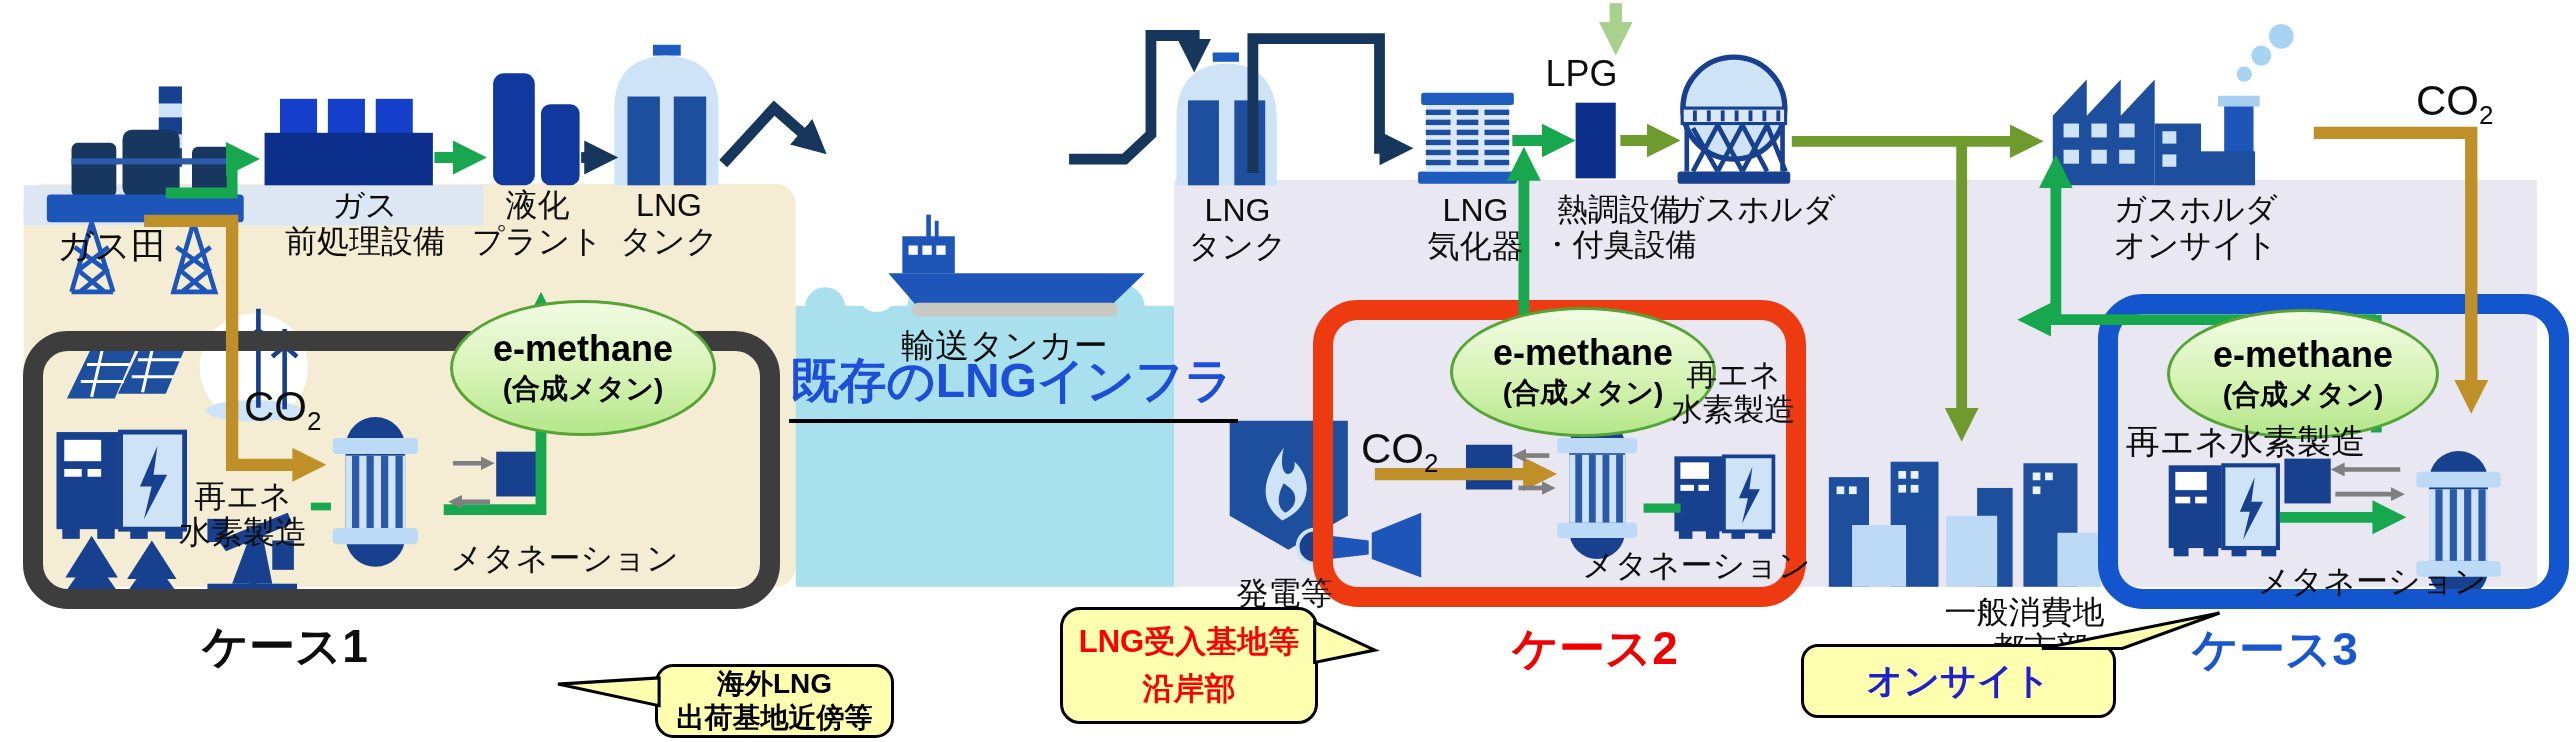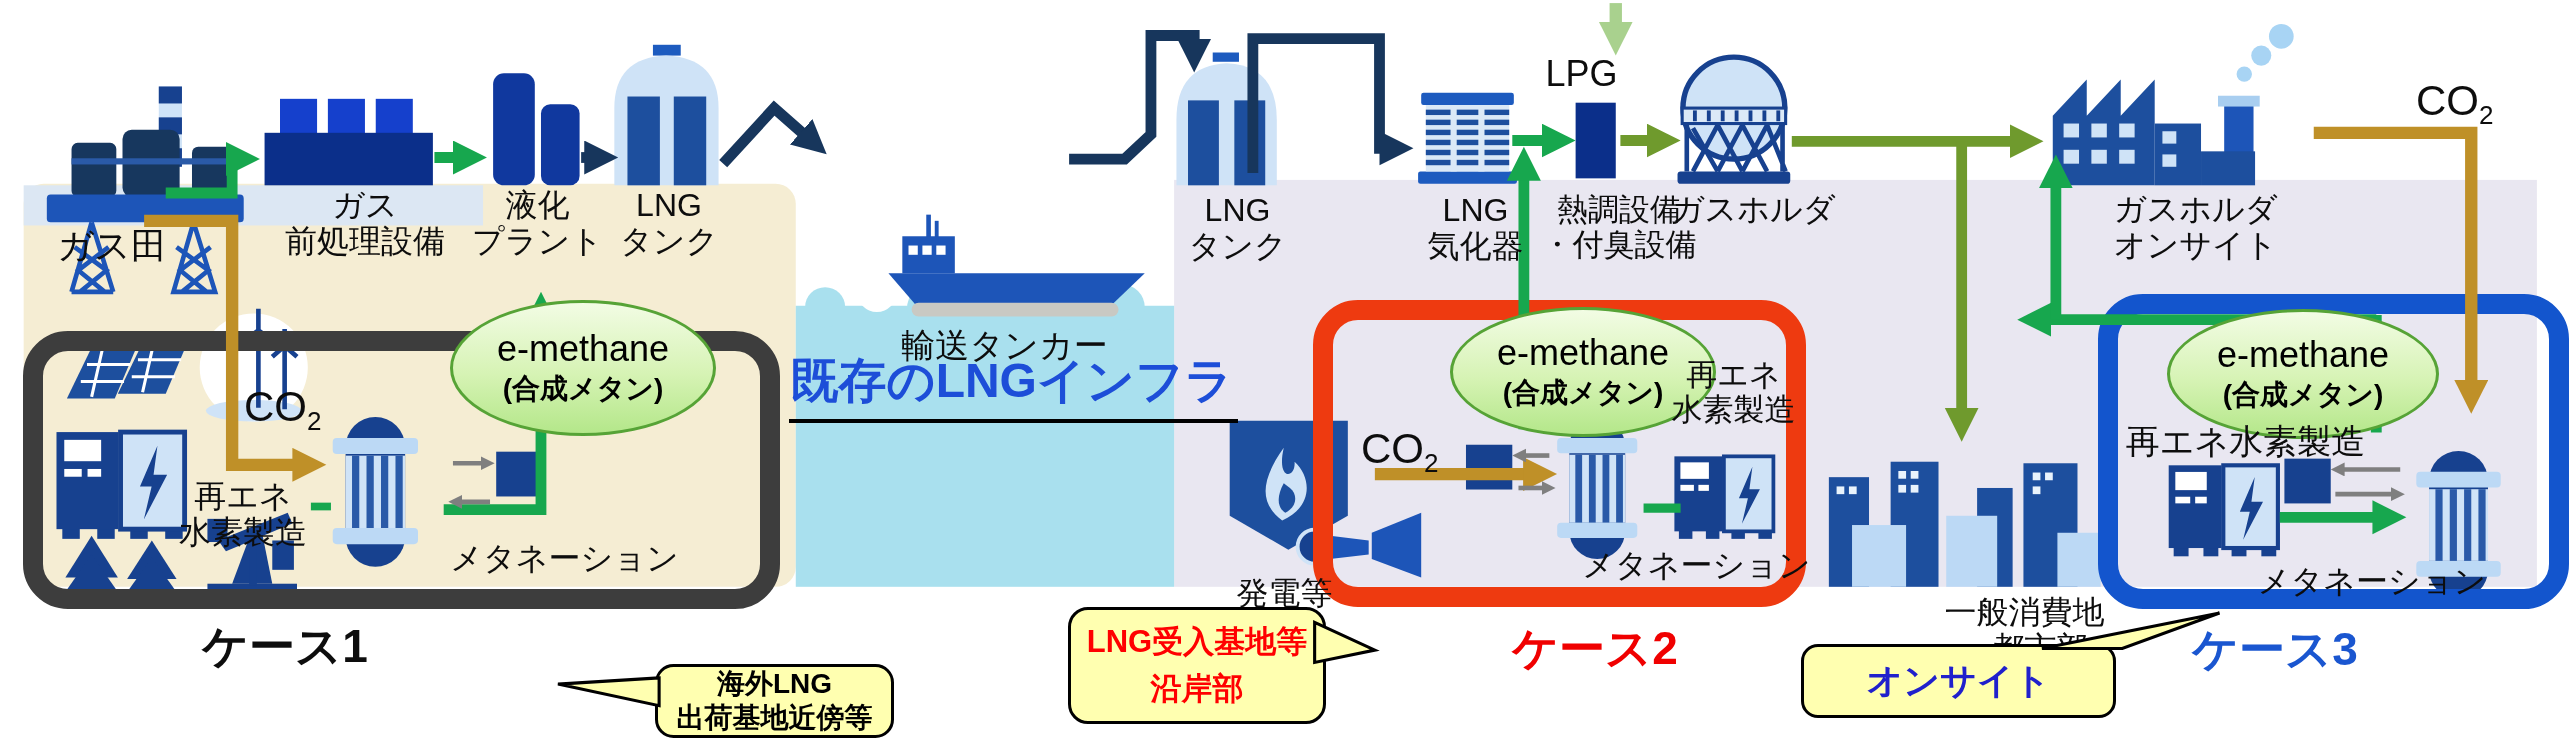--- a/index.html
+++ b/index.html
@@ -9,33 +9,33 @@
   .abs{position:absolute;}
   .lbl{position:absolute;text-align:center;font-size:32px;font-weight:400;color:#0d0d0d;line-height:1.12;z-index:6;white-space:nowrap;}
   .lbl sub{font-size:62%;}
   .case-box{position:absolute;box-sizing:border-box;background:transparent;z-index:3;}
   #case1{left:23px;top:331px;width:757px;height:278px;border:20px solid #3d3d3d;border-radius:45px;}
   #case2{left:1313px;top:300px;width:493px;height:307px;border:20px solid #ee3a10;border-radius:45px;}
   #case3{left:2098px;top:294px;width:471px;height:315px;border:20px solid #1355cd;border-radius:45px;}
   .oval{position:absolute;display:flex;flex-direction:column;align-items:center;justify-content:center;
         background:linear-gradient(180deg,#f2fce4 0%,#d6f3b4 55%,#b4e78a 100%);
         border:3.9px solid #56a336;border-radius:50%;z-index:5;color:#000;}
-  .oval .l1{font-size:36px;font-weight:400;}
+  .oval .l1{font-size:36px;font-weight:700;}
   .oval .l2{font-size:28px;font-weight:800;}
   #oval1{left:450px;top:300px;width:260px;height:130px;}
   #oval2{left:1450px;top:307px;width:260px;height:124px;}
   #oval3{left:2167px;top:309px;width:266px;height:124px;}
   .case-label{position:absolute;font-size:46px;font-weight:800;z-index:7;white-space:nowrap;}
   #case1-label{left:202px;top:616px;color:#0d0d0d;}
   #case2-label{left:1512px;top:618px;color:#f00000;}
   #case3-label{left:2192px;top:619px;color:#1a56d0;}
   .callout{position:absolute;box-sizing:border-box;background:#ffffb0;border:3.1px solid #000;z-index:7;
            display:flex;flex-direction:column;align-items:center;justify-content:center;text-align:center;}
   #callout1{left:655px;top:664px;width:239px;height:74px;border-radius:18.5px;font-size:28px;font-weight:800;color:#000;line-height:1.22;}
-  #callout2{left:1060px;top:607px;width:258px;height:117px;border-radius:20px;font-size:31px;font-weight:800;color:#ff0000;line-height:1.5;margin-left:8px;}
+  #callout2{left:1060px;top:607px;width:258px;height:117px;border-radius:20px;font-size:31px;font-weight:800;color:#ff0000;line-height:1.5;}
   #callout3{left:1801px;top:644px;width:315px;height:74px;border-radius:17px;font-size:36px;font-weight:800;color:#2020cc;}
   #infra-banner{position:absolute;left:789px;top:349px;font-size:48px;font-weight:800;color:#1d4ed8;
                 border-bottom:4.6px solid #000;padding:0 4.6px 6.2px 1.5px;z-index:6;white-space:nowrap;}
   .z2{z-index:2;} .z4{z-index:4;} .z7{z-index:7;}
 </style>
 </head>
 <body>
 
 <div id="stage">
 

